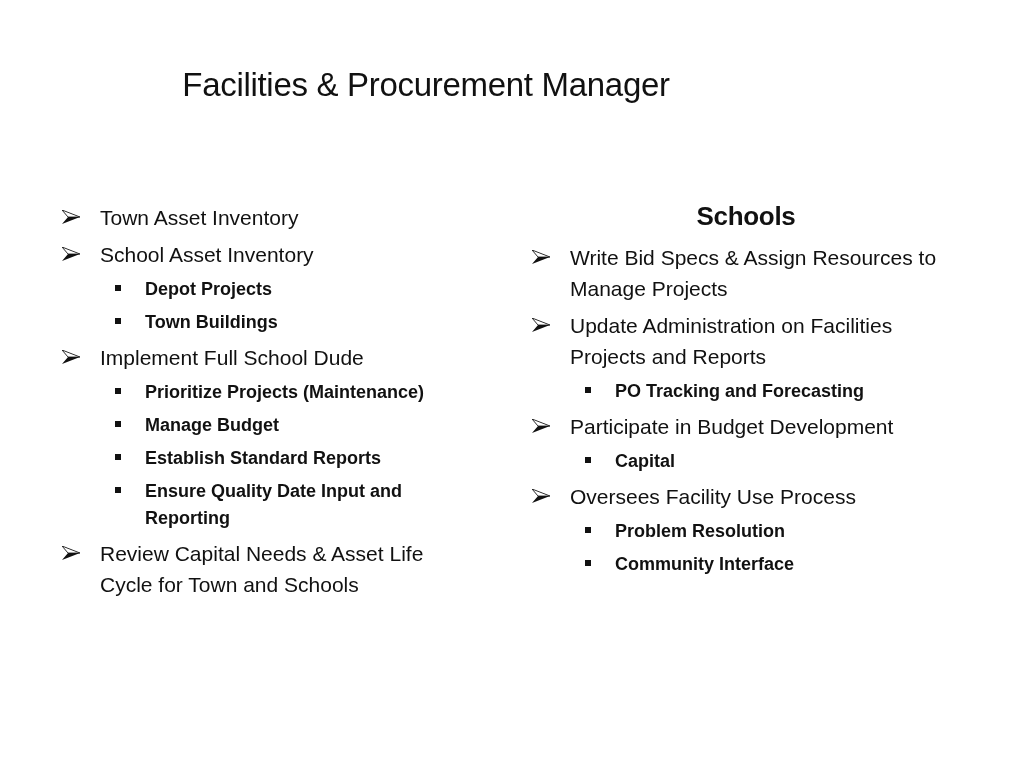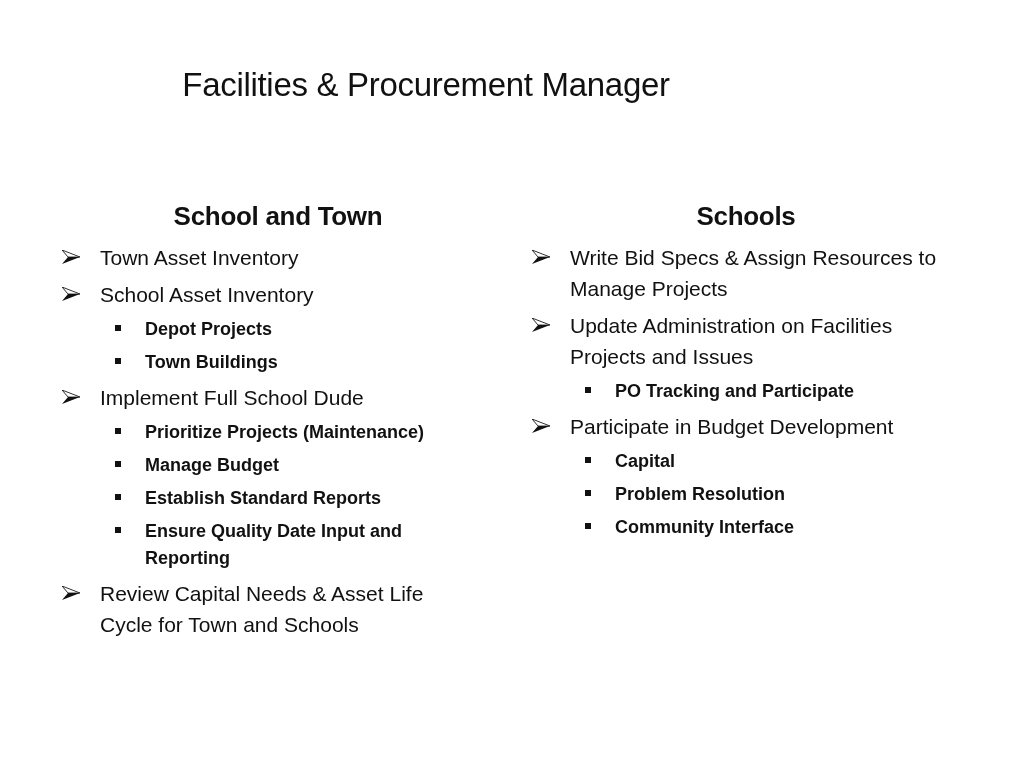--- a/index.html
+++ b/index.html
@@ -30,21 +30,20 @@
   .l2 .sq {
     position: absolute; left: 57px; top: 9px; width: 6px; height: 6px; background: #111;
   }
 </style>
 </head>
 <body>
 
 <div class="title">Facilities  &amp; Procurement Manager</div>
 
 <div class="col col-left">
-  <div class="col-heading">School and Town</div>
   <ul>
     <li class="l1">
       <svg class="glyph" viewBox="0 0 18 14">
           <path d="M0 0 L18 7 L0 14 L6 7 Z" fill="#111"></path>
           <path d="M0 0 L18 7 L6 7 Z" fill="#fff" stroke="#111" stroke-width="0.8"></path>
         </svg>
       <span>Town Asset Inventory</span>
     </li>
     <li class="l1">
       <svg class="glyph" viewBox="0 0 18 14">
@@ -102,36 +101,43 @@
           <path d="M0 0 L18 7 L0 14 L6 7 Z" fill="#111"></path>
           <path d="M0 0 L18 7 L6 7 Z" fill="#fff" stroke="#111" stroke-width="0.8"></path>
         </svg>
       <span>Write Bid Specs &amp; Assign Resources to Manage Projects</span>
     </li>
     <li class="l1" style="width:390px;">
       <svg class="glyph" viewBox="0 0 18 14">
           <path d="M0 0 L18 7 L0 14 L6 7 Z" fill="#111"></path>
           <path d="M0 0 L18 7 L6 7 Z" fill="#fff" stroke="#111" stroke-width="0.8"></path>
         </svg>
-      <span>Update Administration on Facilities Projects and Issues</span>
+      <span>Update Administration on Facilities Projects and Reports</span>
     </li>
     <li class="l2">
       <span class="sq"></span>
-      <span>PO Tracking and Participate</span>
+      <span>PO Tracking and Forecasting</span>
     </li>
     <li class="l1">
       <svg class="glyph" viewBox="0 0 18 14">
           <path d="M0 0 L18 7 L0 14 L6 7 Z" fill="#111"></path>
           <path d="M0 0 L18 7 L6 7 Z" fill="#fff" stroke="#111" stroke-width="0.8"></path>
         </svg>
       <span>Participate in Budget Development</span>
     </li>
     <li class="l2">
       <span class="sq"></span>
       <span>Capital</span>
+    </li>
+    <li class="l1">
+      <svg class="glyph" viewBox="0 0 18 14">
+          <path d="M0 0 L18 7 L0 14 L6 7 Z" fill="#111"></path>
+          <path d="M0 0 L18 7 L6 7 Z" fill="#fff" stroke="#111" stroke-width="0.8"></path>
+        </svg>
+      <span>Oversees Facility Use Process</span>
     </li>
     <li class="l2">
       <span class="sq"></span>
       <span>Problem Resolution</span>
     </li>
     <li class="l2">
       <span class="sq"></span>
       <span>Community Interface</span>
     </li>
   </ul>

